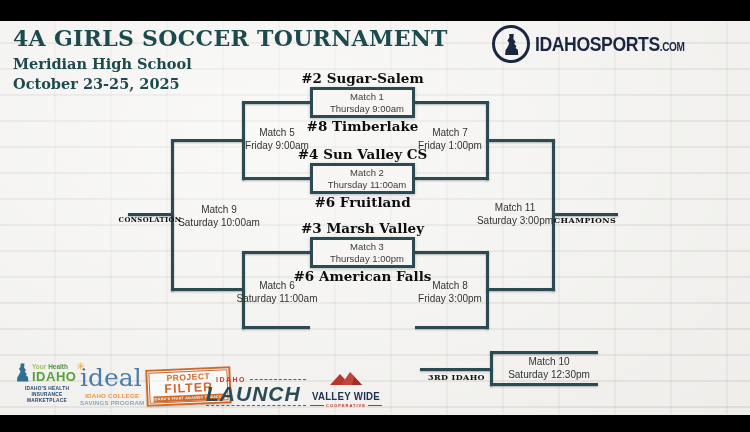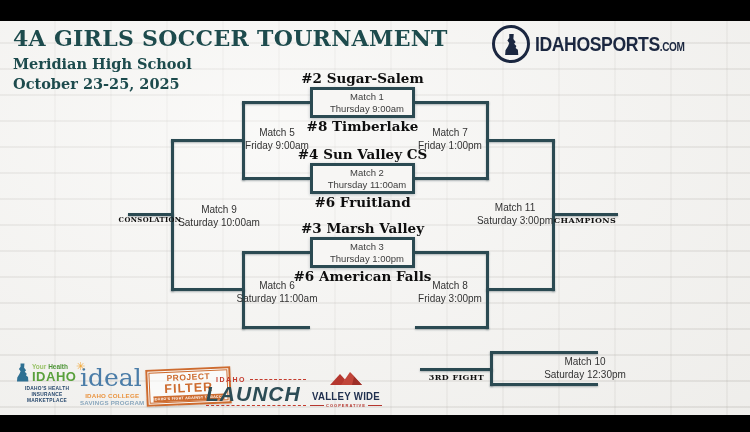--- a/index.html
+++ b/index.html
@@ -175,28 +175,28 @@
       <div>Friday 3:00pm</div>
   </div>
   <div class="cm" style="left:159px;top:204px;width:120px;">
     <div>Match 9</div>
       <div>Saturday 10:00am</div>
   </div>
   <div class="cm" style="left:455px;top:202px;width:120px;">
     <div>Match 11</div>
       <div>Saturday 3:00pm</div>
   </div>
-  <div class="cm" style="left:494px;top:356px;width:110px;margin-left:36px;">
+  <div class="cm" style="left:494px;top:356px;width:110px;">
     <div>Match 10</div>
       <div>Saturday 12:30pm</div>
   </div>
 
   <div class="slab" style="left:118px;top:216px;width:64px;font-size:6.8px;letter-spacing:.4px;">CONSOLATION</div>
   <div class="slab" style="left:552px;top:215px;width:66px;font-size:8px;letter-spacing:.4px;">CHAMPIONS</div>
-  <div class="slab" style="left:420px;top:372px;width:73px;font-size:8px;letter-spacing:.4px;">3RD FIGHT</div>
+  <div class="slab" style="left:420px;top:372px;width:73px;font-size:8px;letter-spacing:.4px;">3RD IDAHO</div>
 
   <div class="sp" style="left:16px;top:362px;">
     <div class="yh-row">
       <svg width="13" height="21" viewBox="0 0 40 60">
         <path d="M14,2 L26,2 L25,15 L31,23 L27,28 L33,34 L31,39 L37,44 L38,58 L3,58 L4,45 L11,34 L14,26 L9,19 L14,12 Z" fill="#2f7092"></path>
       </svg>
       <div class="yh-words">
         <div class="yh-l1"><span class="a">Your</span> <span class="b">Health</span></div>
         <div class="yh-l2">IDAHO</div>
       </div>

